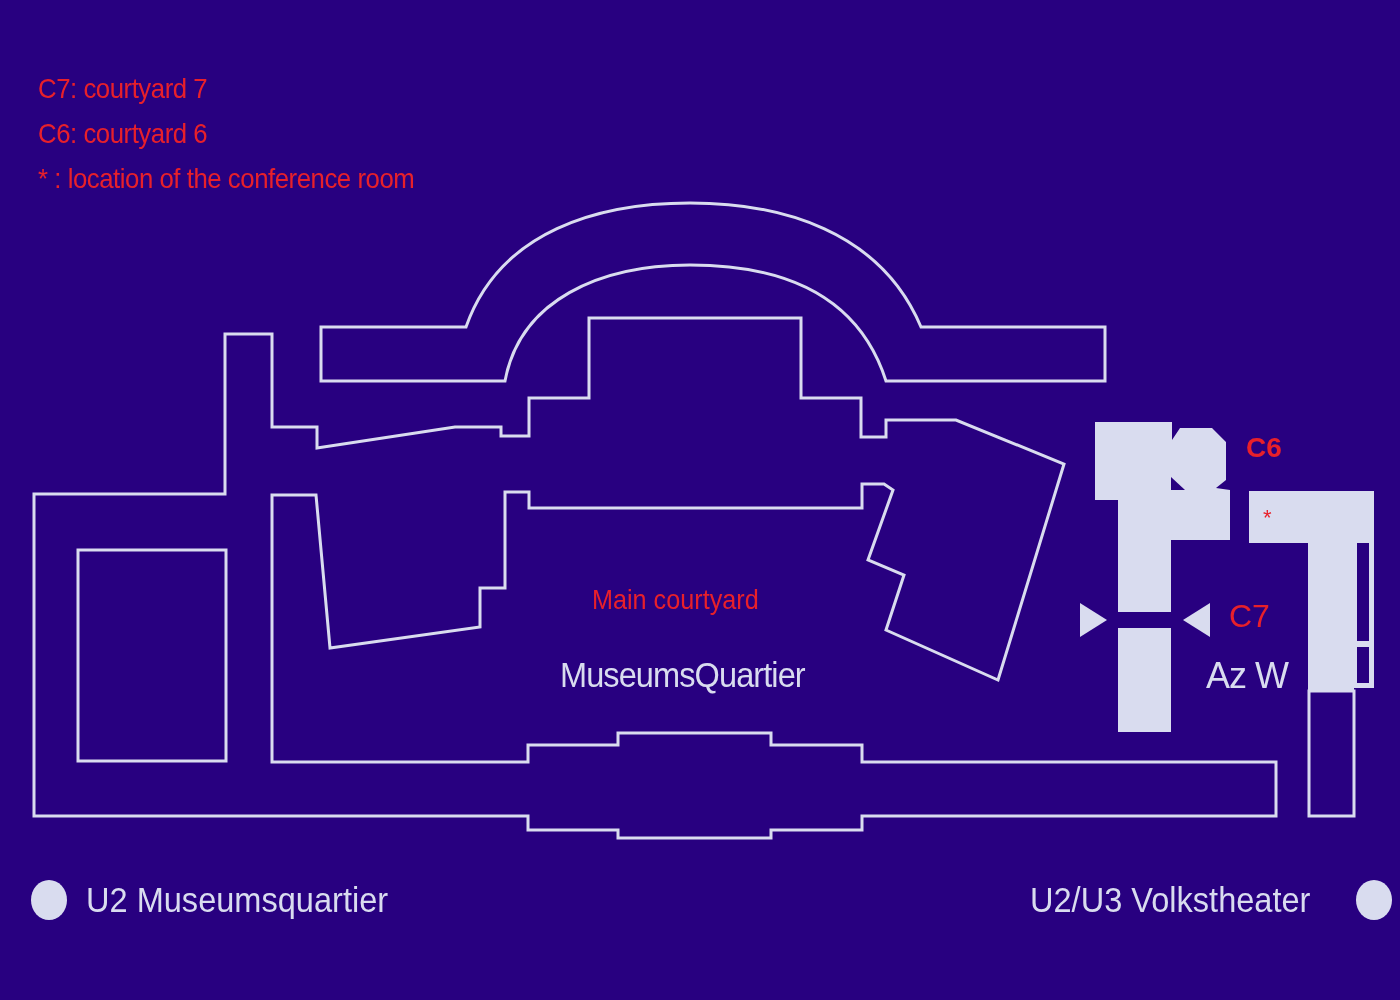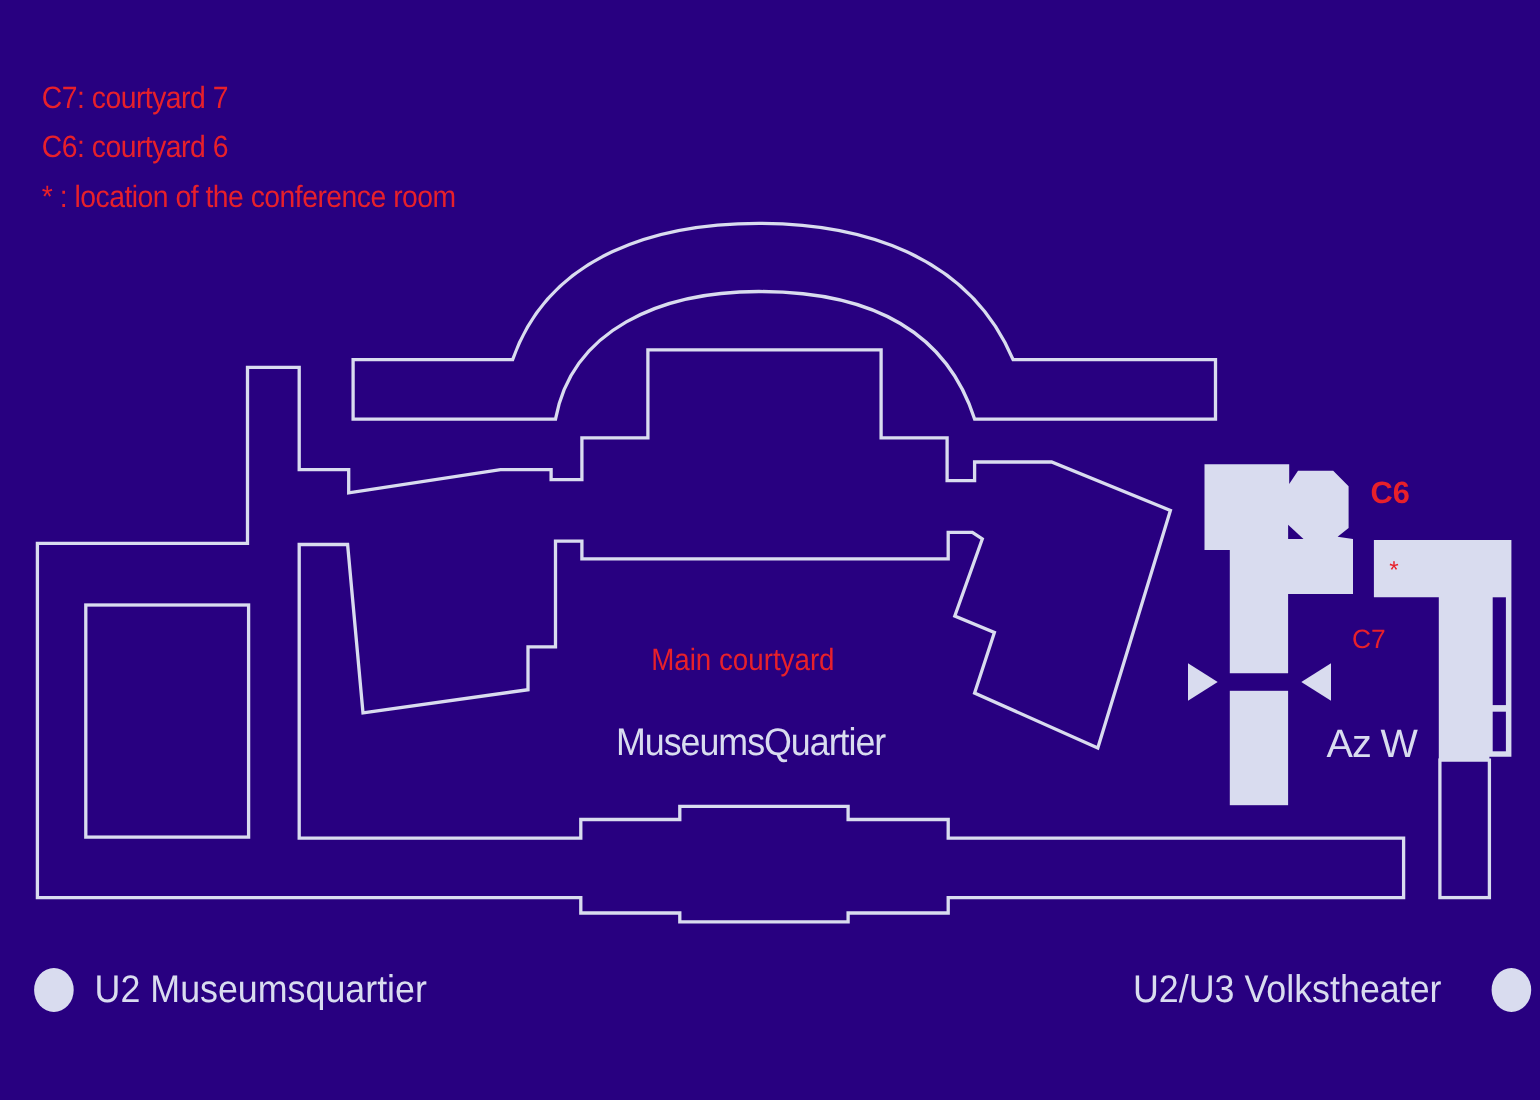--- a/index.html
+++ b/index.html
@@ -19,21 +19,21 @@
     }
     .legend div { white-space: nowrap; transform: scaleX(0.92); transform-origin: left center; }
     .lbl {
       position: absolute; font-family: "Liberation Sans", sans-serif; white-space: nowrap;
     }
     .red { color: #e8202a; }
     .white { color: #d9dcef; }
     .main-courtyard { left: 592px; top: 584px; font-size: 28px; transform: scaleX(0.9); transform-origin: left top; }
     .mq { left: 560px; top: 655px; font-size: 35px; letter-spacing: -1px; transform: scaleX(0.93); transform-origin: left top; }
     .c6 { left: 1246px; top: 432px; font-size: 28px; font-weight: bold; }
-    .c7 { left: 1229px; top: 568px; font-size: 24px; }
+    .c7 { left: 1229px; top: 598px; font-size: 32px; }
     .star { left: 1263px; top: 505px; font-size: 22px; }
     .azw { left: 1206px; top: 655px; font-size: 36px; letter-spacing: -1px; }
     .station-left { left: 86px; top: 880px; font-size: 35px; transform: scaleX(0.93); transform-origin: left top; }
     .station-right { left: 1030px; top: 880px; font-size: 35px; transform: scaleX(0.93); transform-origin: left top; }
     .dot {
       position: absolute; width: 36px; height: 40px; border-radius: 50%;
       background: #d9dcef;
     }
     .dot-left { left: 31px; top: 880px; }
     .dot-right { left: 1356px; top: 880px; }

